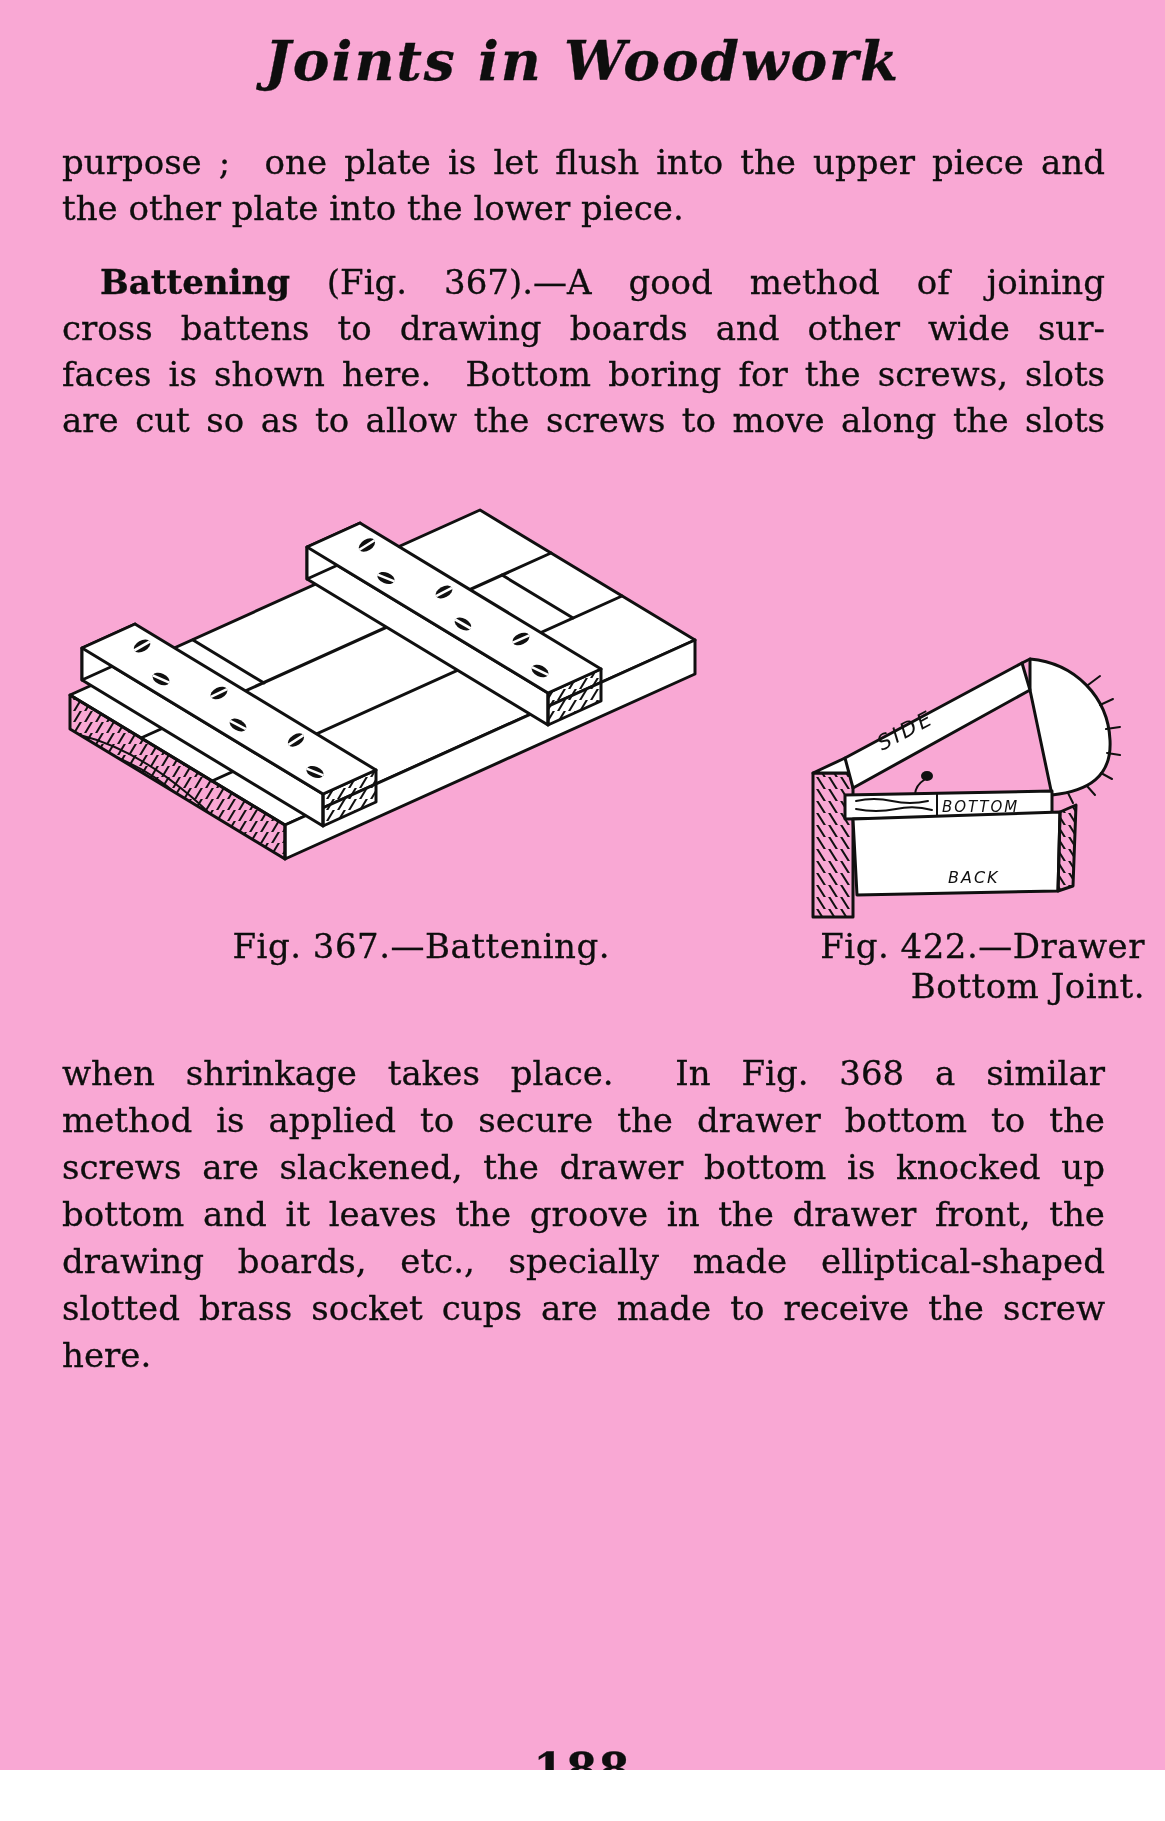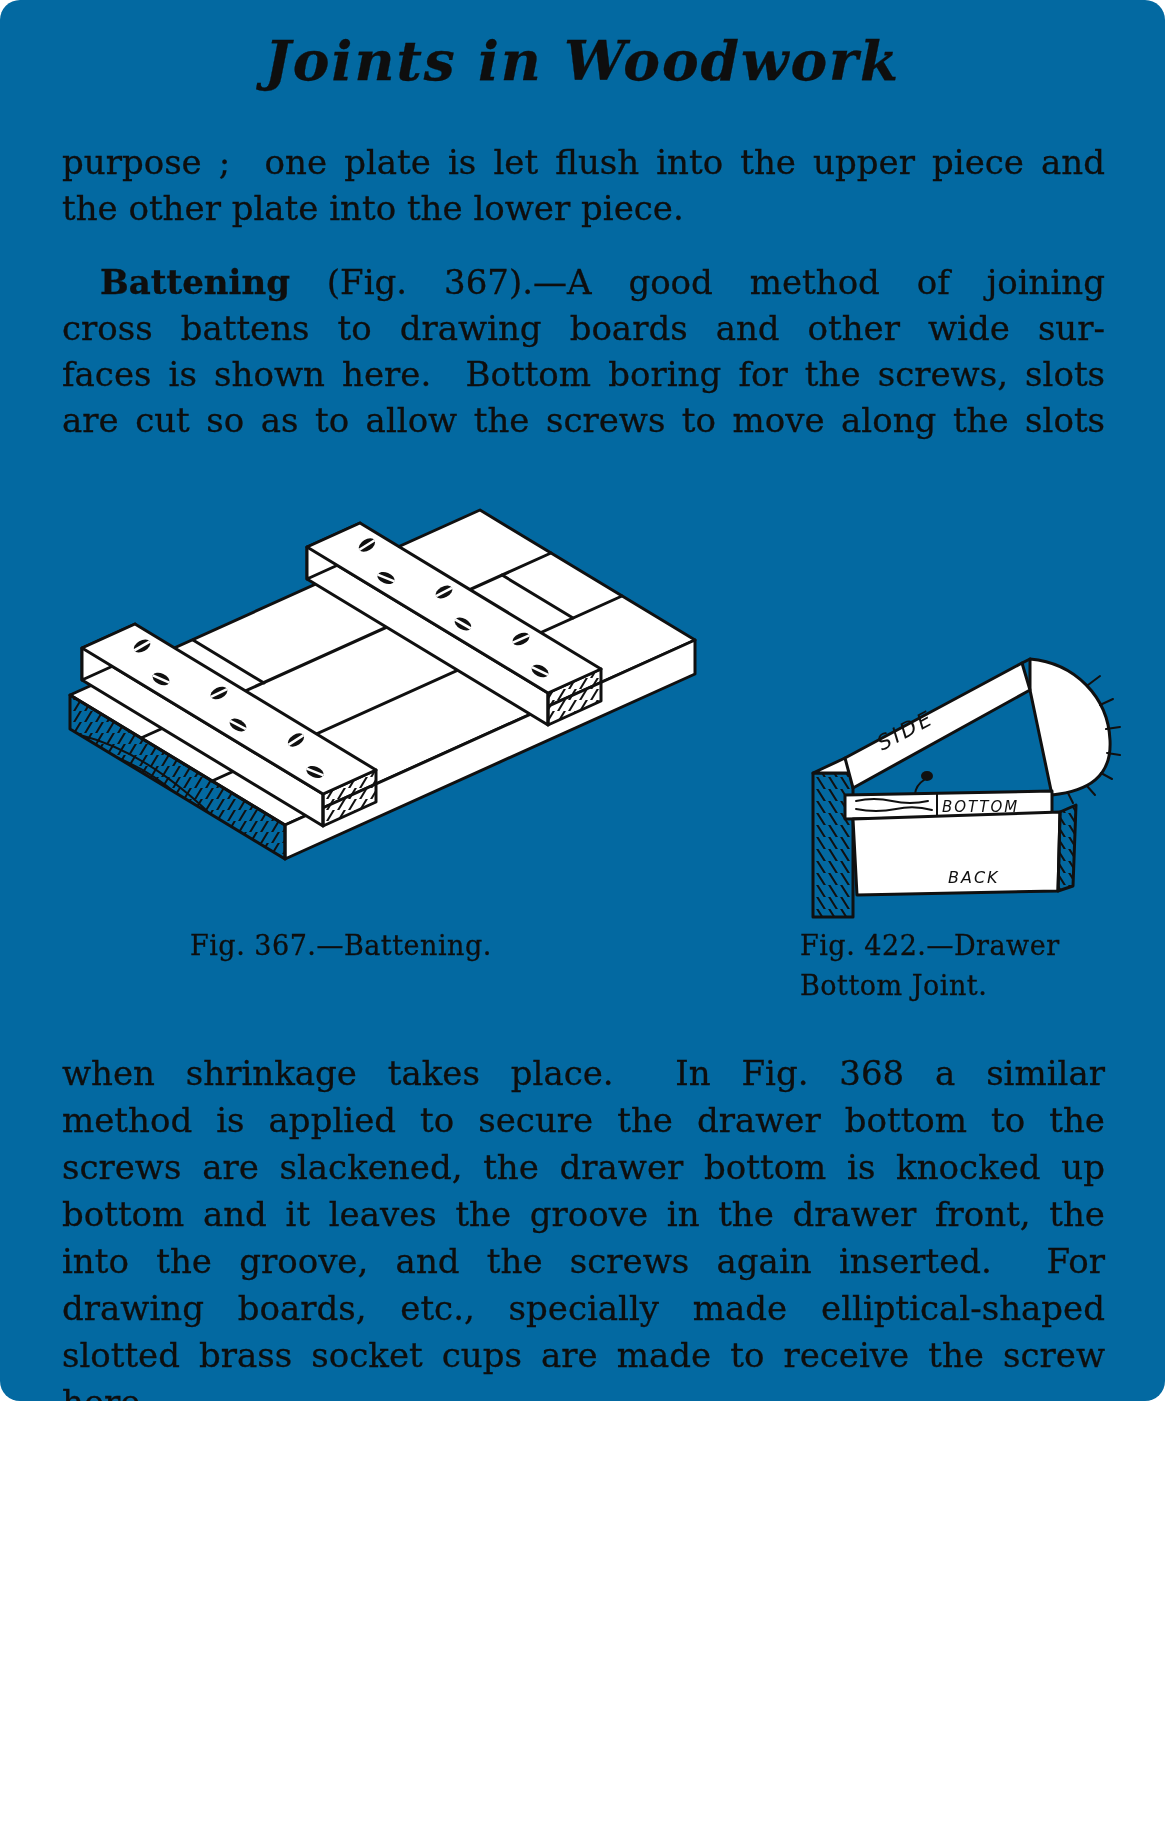--- a/index.html
+++ b/index.html
@@ -1,45 +1,44 @@
 <!DOCTYPE html>
 <html><head>
 <meta charset="utf-8">
 <style>
   html,body{margin:0;padding:0;background:#ffffff;}
   .page{
     position:relative;
-    width:1165px;height:1401px;
-    background:#0369a1;
+    width:1165px;height:1770px;
+    background:#f9a8d4;
     font-family:"DejaVu Serif", serif;
     color:#0e0e0e;
     overflow:hidden;
-    border-radius:20px;
     -webkit-text-stroke:0.3px #0e0e0e;
   }
   .title{
     position:absolute;top:28px;left:0;width:100%;
     text-align:center;
     font-size:55px;font-style:italic;font-weight:bold;
     letter-spacing:2px;
   }
   .textblock{position:absolute;left:62px;width:1043px;}
   .tl{
     font-size:34px;line-height:46px;height:46px;
     text-align:justify;white-space:pre-wrap;
     overflow:visible;
   }
   .jl{text-align-last:justify;}
   .ll{text-align-last:left;}
   .p3 .tl{line-height:47px;height:47px;}
   .indent{display:inline-block;width:38px;}
   .caption{
     position:absolute;
-    font-size:27px;letter-spacing:0.5px;
-    text-align:left;line-height:40px;
+    font-size:34px;letter-spacing:0.5px;
+    text-align:right;line-height:40px;
   }
   .pagenum{
     position:absolute;top:1744px;left:0;width:100%;
     text-align:center;font-size:44px;font-weight:bold;letter-spacing:2px;
   }
   svg{position:absolute;overflow:visible;}
   svg .ln{stroke:#101010;stroke-width:3;fill:none;stroke-linejoin:round;stroke-linecap:round;}
   svg .fw{stroke:#101010;stroke-width:3;fill:#ffffff;stroke-linejoin:round;}
   svg .fh{stroke:#101010;stroke-width:3;stroke-linejoin:round;}
   svg .thin{stroke:#101010;stroke-width:2;fill:none;stroke-linecap:round;}
@@ -174,21 +173,20 @@
   <div class="caption" style="left:800px;top:926px;width:345px;">
     <div>Fig. 422.—Drawer</div>
     <div>Bottom Joint.</div>
   </div>
 
   <div class="textblock p3" style="top:1050px;">
     <div class="tl jl">when shrinkage takes place.  In Fig. 368 a similar</div>
     <div class="tl jl">method is applied to secure the drawer bottom to the</div>
     <div class="tl jl">screws are slackened, the drawer bottom is knocked up</div>
     <div class="tl jl">bottom and it leaves the groove in the drawer front, the</div>
-    <div class="tl jl">into the groove, and the screws again inserted.  For</div>
     <div class="tl jl">drawing boards, etc., specially made elliptical-shaped</div>
     <div class="tl jl">slotted brass socket cups are made to receive the screw</div>
     <div class="tl ll">here.</div>
   </div>
 
   <div class="pagenum">188</div>
 
 </div>
 
 </body></html>

